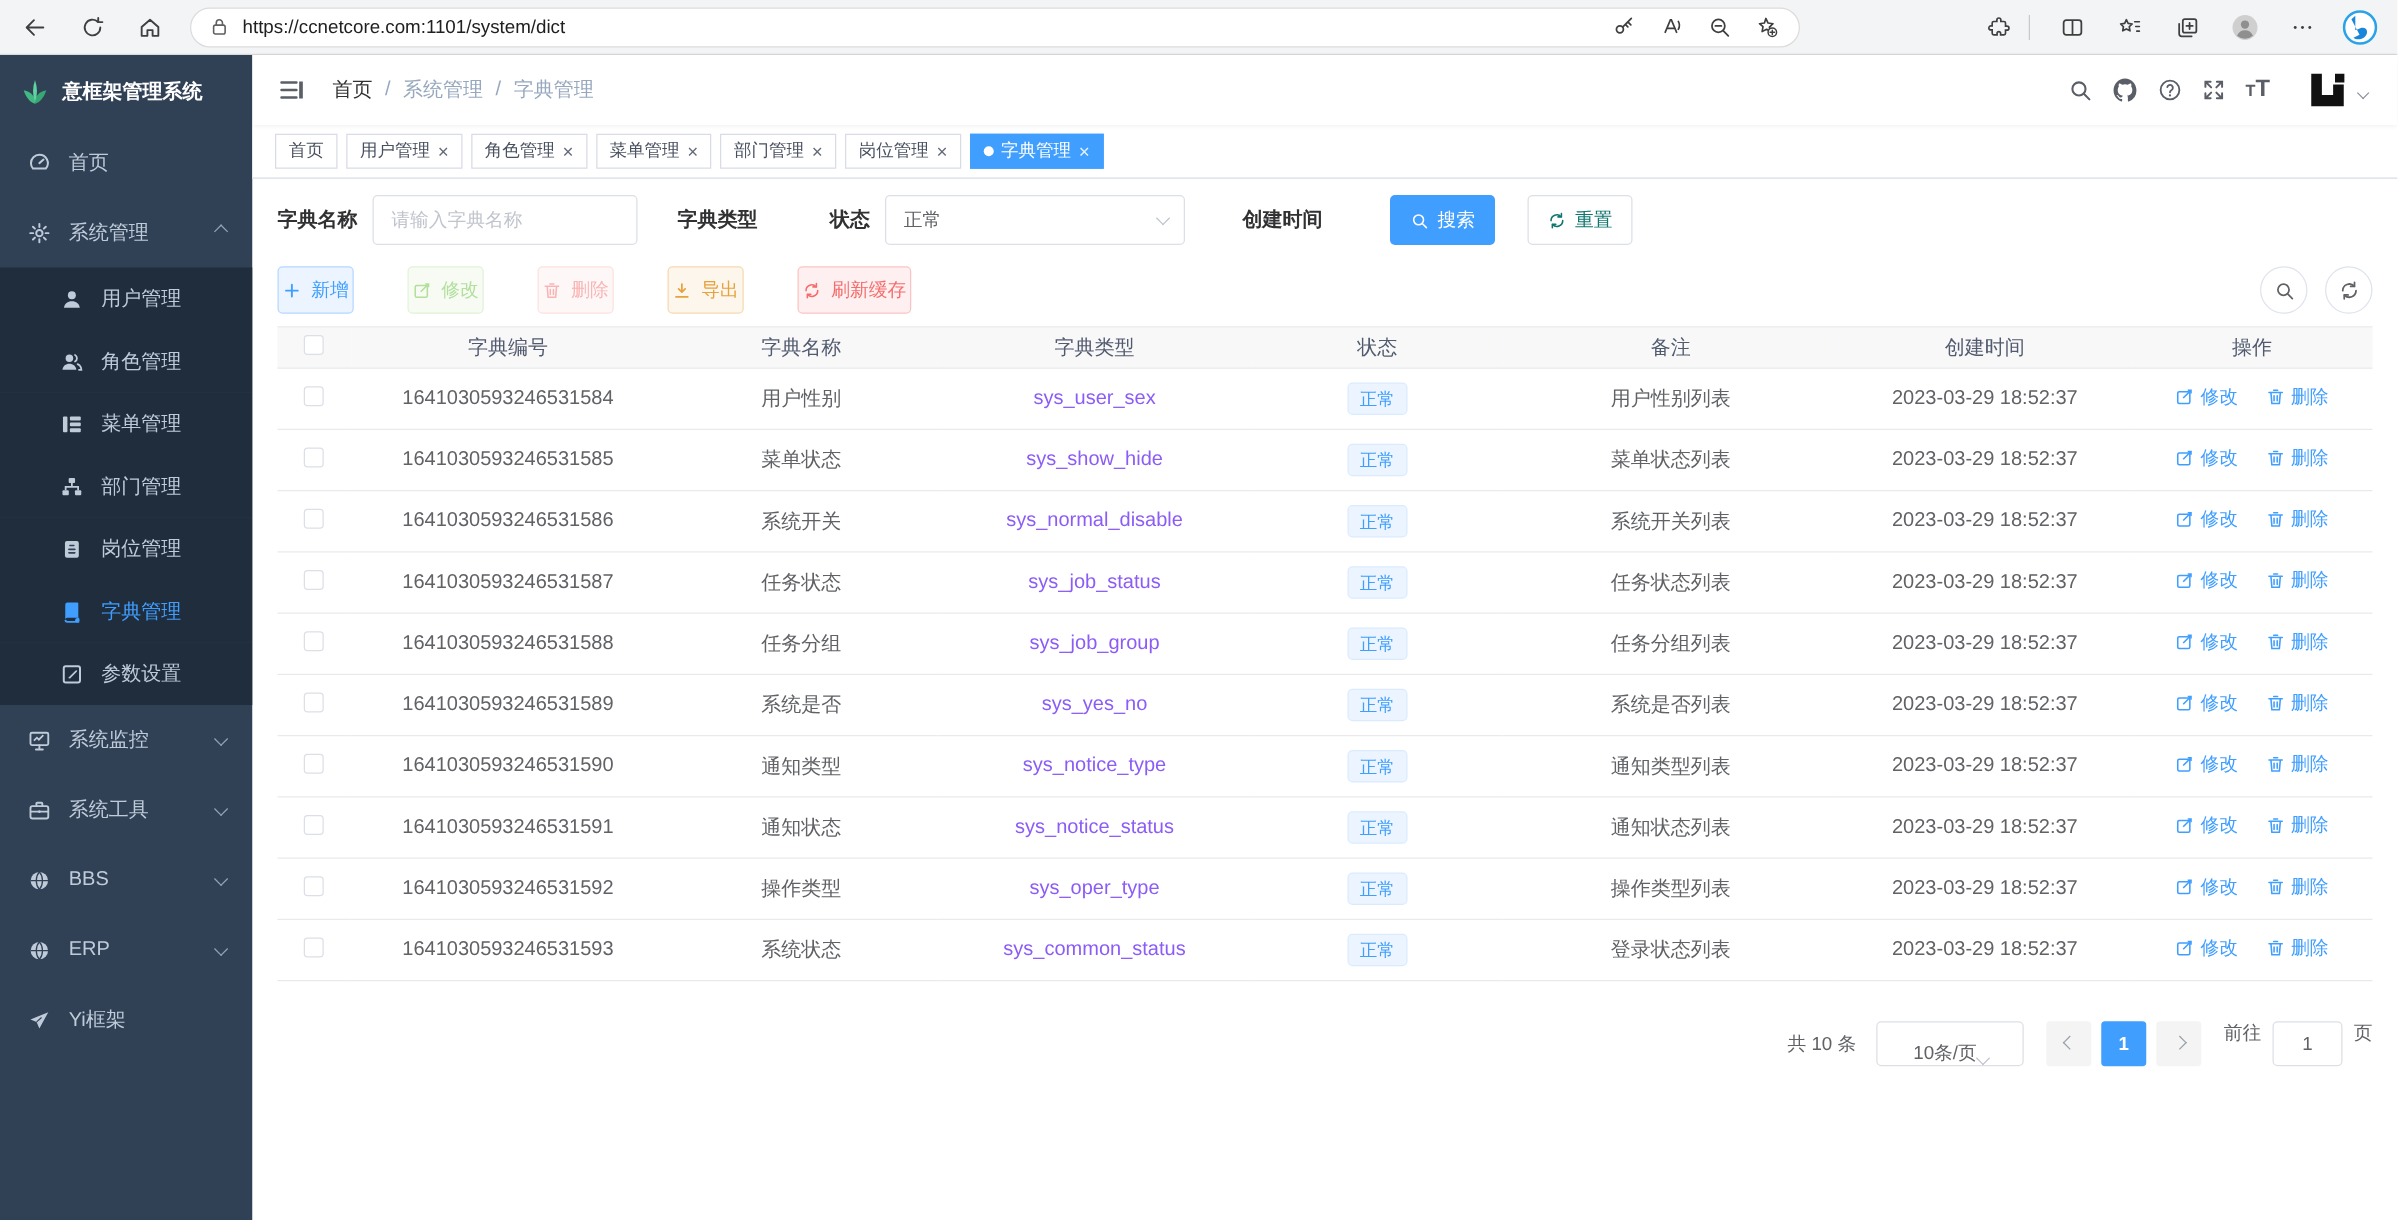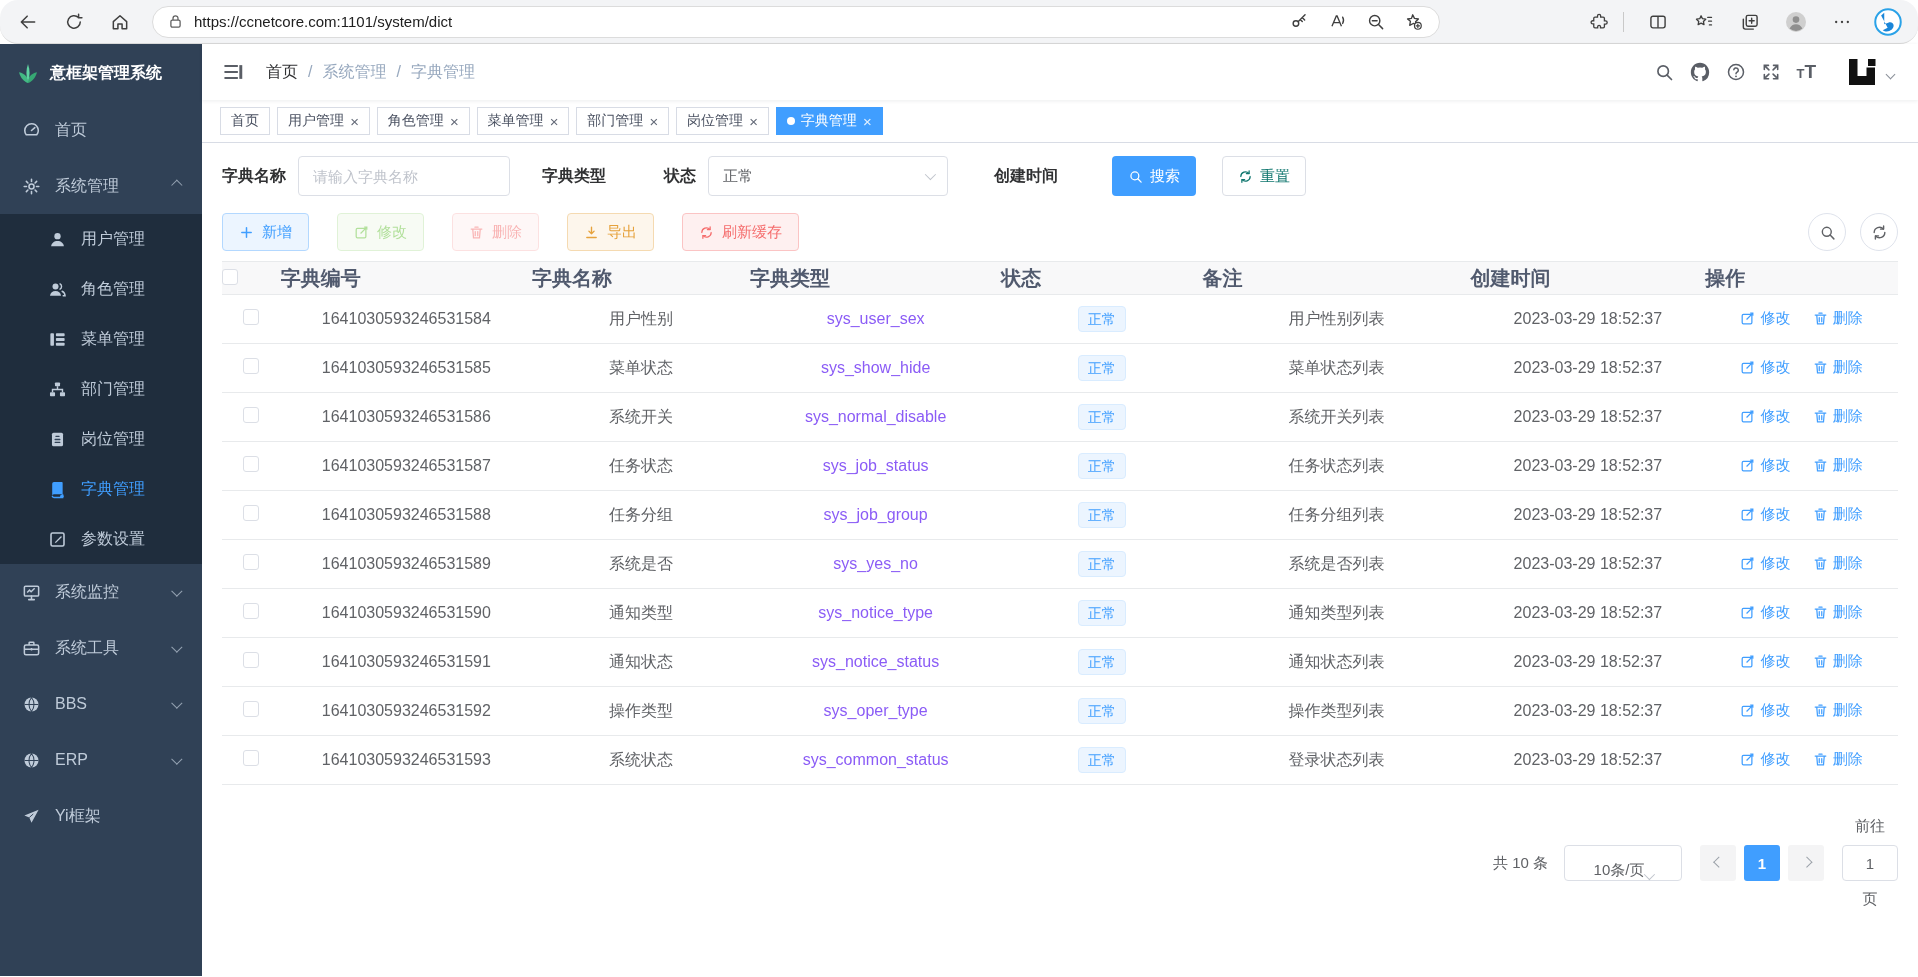--- a/index.html
+++ b/index.html
@@ -1,21 +1,21 @@
 <!DOCTYPE html>
 <html><head>
 <meta charset="utf-8">
 <style>
 * { margin:0; padding:0; box-sizing:border-box; }
 body { width:1918px; height:977px; font-family:"Liberation Sans","DejaVu Sans",sans-serif; background:#fff; overflow:hidden; }
 svg { display:block; }
 .ic { width:20px; height:20px; }
 
 
-.browser { height:44px; background:#f3f4f6; border-bottom:1px solid #d9d9d9; display:flex; align-items:center;border-radius:18px; }
+.browser { height:44px; background:#f3f4f6; border-bottom:1px solid #d9d9d9; display:flex; align-items:center; }
 .bicon { width:36px; height:34px; display:flex; align-items:center; justify-content:center; color:#3f3f3f; margin-left:10px; border-radius:6px; cursor:pointer; flex:0 0 auto; }
 .urlpill { height:32px; width:1288px; margin-left:14px; background:#fff; border:1px solid #dcdcdc; border-radius:16px; display:flex; align-items:center; padding:0 10px 0 14px; flex:0 0 auto; }
 .url { font-size:15px; color:#202020; margin-left:10px; white-space:nowrap; }
 .pill-right { margin-left:auto; display:flex; align-items:center; gap:6px; color:#3f3f3f; }
 .pill-right .bicon { margin-left:0; width:32px; }
 .b-right { margin-left:auto; display:flex; align-items:center; padding-right:12px; color:#3f3f3f; }
 .vdiv { width:1px; height:20px; background:#c9c9c9; margin:0 6px; }
 
 
 .app { display:flex; height:932px; }
@@ -61,51 +61,51 @@
 input.finput::placeholder { color:#c0c4cc; }
 .fsel { display:flex; align-items:center; justify-content:space-between; cursor:pointer; }
 .schev { width:8px; height:8px; border-left:1.5px solid #c0c4cc; border-top:1.5px solid #c0c4cc; transform:rotate(225deg) translateY(25%); }
 .daterange { display:flex; align-items:center; gap:10px; color:#c0c4cc; cursor:pointer; padding:0 12px; }
 .btn { height:40px; border-radius:4px; font-size:15px; display:inline-flex; align-items:center; gap:7px; padding:0 15px; cursor:pointer; border:1px solid transparent; white-space:nowrap; }
 .btn-search { background:#409eff; color:#fff; margin-left:42px; }
 .btn-reset { background:#fff; border-color:#dcdfe6; color:#0f766e; margin-left:26px; }
 
 
 .toolbar { margin-top:17px; display:flex; align-items:center; }
-.tbtn { height:38px; padding:0 16px; border-radius:4px; font-size:15px; display:inline-flex; align-items:center; gap:8px; margin-right:28px; cursor:pointer; border:1px solid; white-space:nowrap; background:#fff; }
+.tbtn { height:38px; padding:0 3px; border-radius:4px; font-size:15px; display:inline-flex; align-items:center; gap:8px; margin-right:43px; cursor:pointer; border:1px solid; white-space:nowrap; background:#fff; }
 .tbtn .ic { width:15px; height:15px; }
 .primary { color:#409eff; background:#ecf5ff; border-color:#b3d8ff; }
 .success { color:#67c23a; background:#f0f9eb; border-color:#c2e7b0; }
 .danger  { color:#f56c6c; background:#fef0f0; border-color:#fbc4c4; }
 .warning { color:#e6a23c; background:#fdf6ec; border-color:#f5dab1; }
 .disabled { opacity:.5; cursor:not-allowed; }
 .right-tools { margin-left:auto; display:flex; }
 .circ { width:38px; height:38px; border-radius:50%; border:1px solid #dfe3ec; display:flex; align-items:center; justify-content:center; color:#606266; background:#fff; margin-left:14px; cursor:pointer; }
 .circ .ic { width:17px; height:17px; }
 
 
 table.grid { margin-top:10px; width:100%; border-collapse:collapse; font-size:16px; color:#606266; table-layout:fixed; }
-.grid thead th { height:33px; background:#f8f8f9; color:#515a6e; font-weight:700; font-size:20px; border-top:1px solid #e8eaec; border-bottom:1px solid #e8eaec; text-align:left; }
+.grid thead th { height:33px; background:#f8f8f9; color:#515a6e; font-weight:400; font-size:16px; border-top:1px solid #e8eaec; border-bottom:1px solid #e8eaec; text-align:center; }
 .grid tbody td { height:49px; border-bottom:1px solid #e8eaec; text-align:center; vertical-align:middle; }
 .link { color:#8b5cf6; cursor:pointer; text-decoration:none; }
 .tag { display:inline-block; padding:3px 9px; font-size:14px; color:#409eff; background:#ecf5ff; border:1px solid #d9ecff; border-radius:4px; line-height:1.3; }
 .cb { width:16px; height:16px; border:1px solid #dcdfe6; border-radius:3px; display:inline-block; background:#fff; cursor:pointer; }
 .op { color:#409eff; display:inline-flex; align-items:center; gap:5px; margin:0 9px; font-size:15px; cursor:pointer; }
 .op .ic { width:15px; height:15px; }
 
 
 .pager { margin-top:32px; display:flex; align-items:center; justify-content:flex-end; font-size:15px; color:#606266; }
 .total { margin-right:16px; }
 .psel { width:118px; height:36px; border:1px solid #dcdfe6; border-radius:4px; display:flex; align-items:flex-end; justify-content:center; gap:0; background:#fff; margin-right:10px; cursor:pointer; }
 .pbtn { width:36px; height:36px; border-radius:3px; background:#f4f4f5; display:flex; align-items:center; justify-content:center; margin-left:8px; cursor:pointer; }
 .pbtn.cur { background:#409eff; color:#fff; font-weight:700; }
 .pchev { width:8px; height:8px; border-left:1.6px solid #9aa0a8; border-top:1.6px solid #9aa0a8; }
 .pchev.left { transform:rotate(-45deg) translateX(15%); }
 .pchev.right { transform:rotate(135deg) translateX(-15%); }
-.goto { margin-left:18px; display:flex; align-items:center; gap:9px;flex-direction:column; }
+.goto { margin-left:18px; display:flex; gap:9px; }
 .ginput { width:56px; height:36px; border:1px solid #dcdfe6; border-radius:4px; text-align:center; font-size:15px; color:#606266; }
 </style>
 </head>
 <body>
 
 <svg width="0" height="0" style="position:absolute">
   <defs>
     <symbol id="back-icon" viewBox="0 0 24 24">
         <path d="M20 12H4.5M11 5l-7 7 7 7" fill="none" stroke="currentColor" stroke-width="1.8" stroke-linecap="round" stroke-linejoin="round"></path>
       </symbol>

